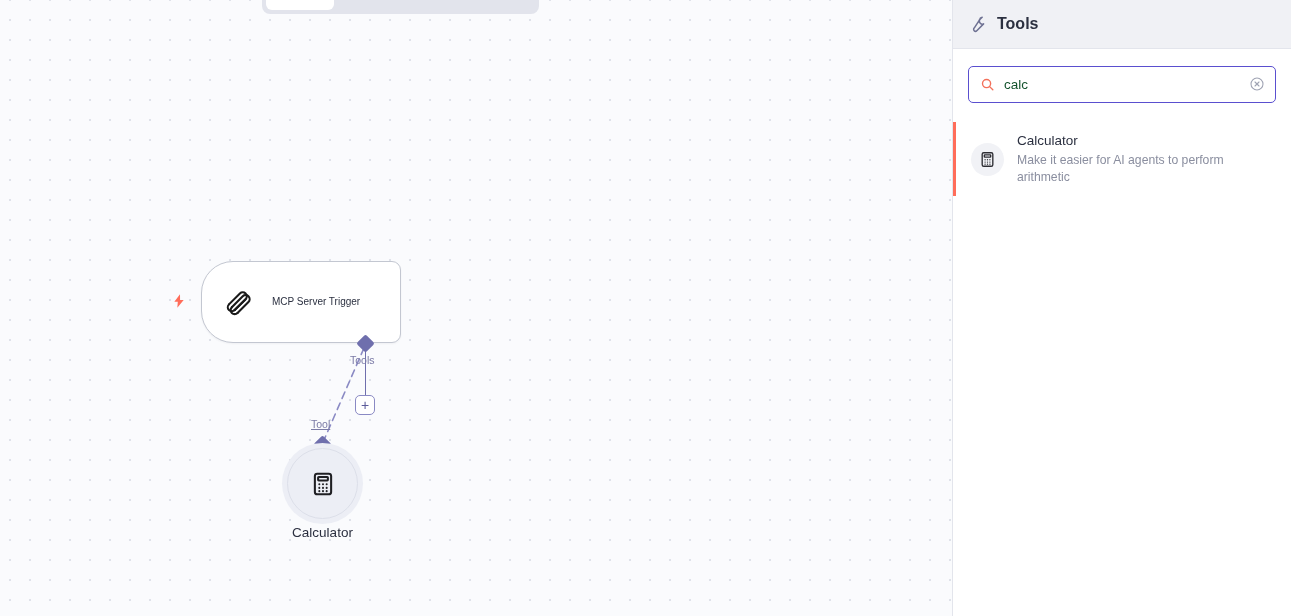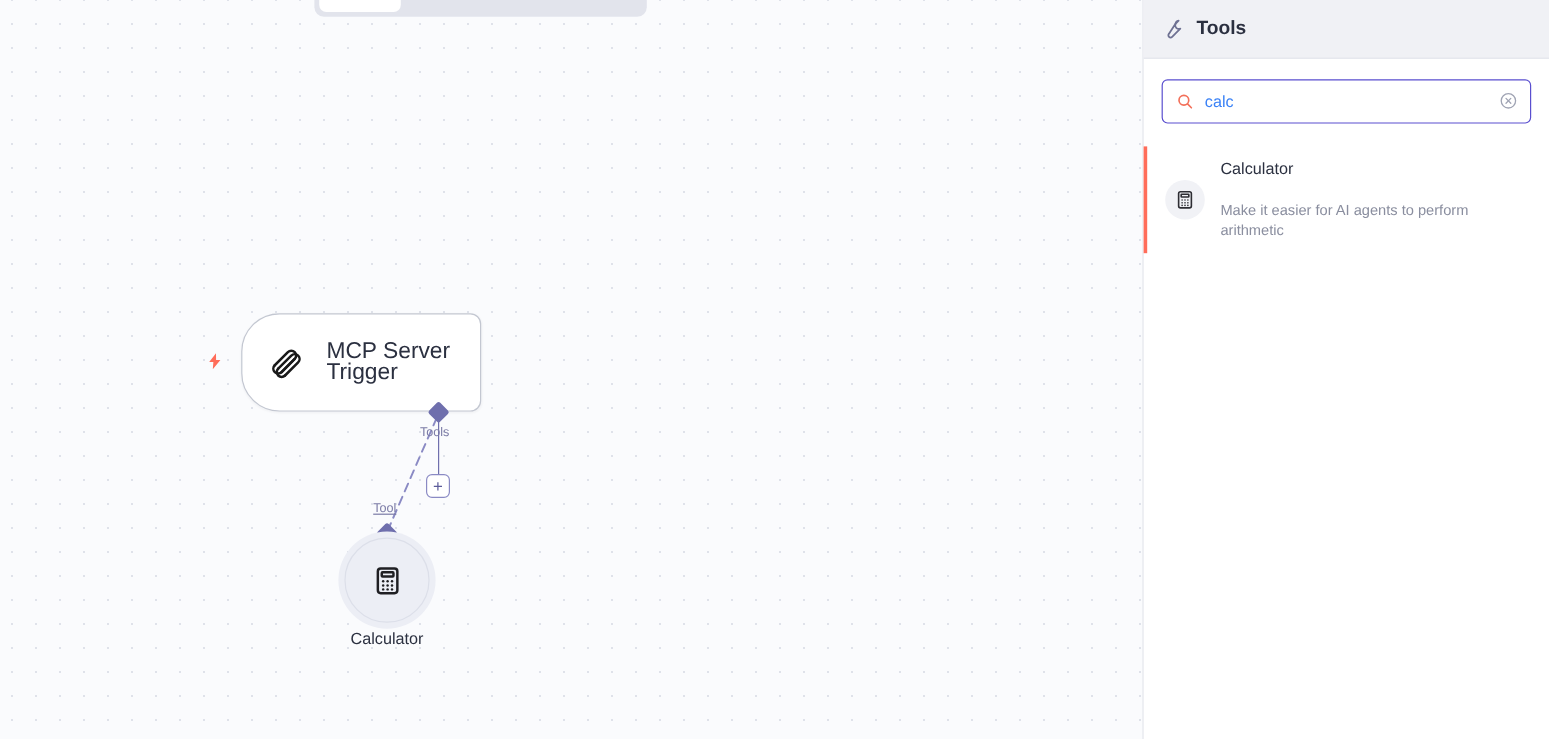--- a/index.html
+++ b/index.html
@@ -59,21 +59,21 @@
     background: #ffffff;
     border: 1.4px solid #c3c7d1;
     border-radius: 32px 9px 9px 32px;
     display: flex; align-items: center;
     padding-left: 17px;
     box-shadow: 0 1px 2px rgba(30,35,60,.05);
   }
   #mcp-icon { width: 38px; height: 38px; flex: 0 0 38px; color: #1a1a1a; }
   #mcp-label {
     margin-left: 15px;
-    font-size: 19px;
+    font-size: 10px;
     line-height: 18px;
     color: #2b3040;
     max-width: 108px;
   }
 
   
   .diamond {
     position: absolute;
     width: 13px; height: 13px;
     background: #6f6fad;
@@ -179,21 +179,21 @@
     position: absolute; left: 11px; top: 10px;
     width: 15px; height: 15px; color: #f3705a;
   }
   #search-input {
     flex: 1;
     border: 0; outline: 0;
     background: transparent;
     padding: 0 34px 0 35px;
     font-family: "Liberation Sans", sans-serif;
     font-size: 13.5px;
-    color: #3b82f6;
+    color: #14532d;
     height: 100%;
   }
   #search-clear {
     position: absolute; right: 10px; top: 9px;
     width: 16px; height: 16px; color: #9fa3b3;
   }
 
   #results { margin-top: 19px; }
   .result-item {
     position: relative;
@@ -204,21 +204,21 @@
   }
   .result-icon-box {
     width: 33px; height: 33px; flex: 0 0 33px;
     border-radius: 50%;
     background: #f1f2f6;
     display: flex; align-items: center; justify-content: center;
   }
   .result-icon-box svg { width: 17px; height: 17px; color: #2d2d33; }
   .result-text { margin-left: 13px; }
   .result-title { font-size: 13.5px; color: #2b3040; line-height: 18px; }
-  .result-desc { font-size: 12.2px; color: #8a8e9f; line-height: 17px; margin-top: 17px; }
+  .result-desc { font-size: 12.2px; color: #8a8e9f; line-height: 17px; margin-top: 2px; }
 </style>
 </head>
 <body>
 
 <div id="app">
 
   <div id="canvas">
 
     <div id="tabs-strip">
       <div class="tab active">Editor</div>

